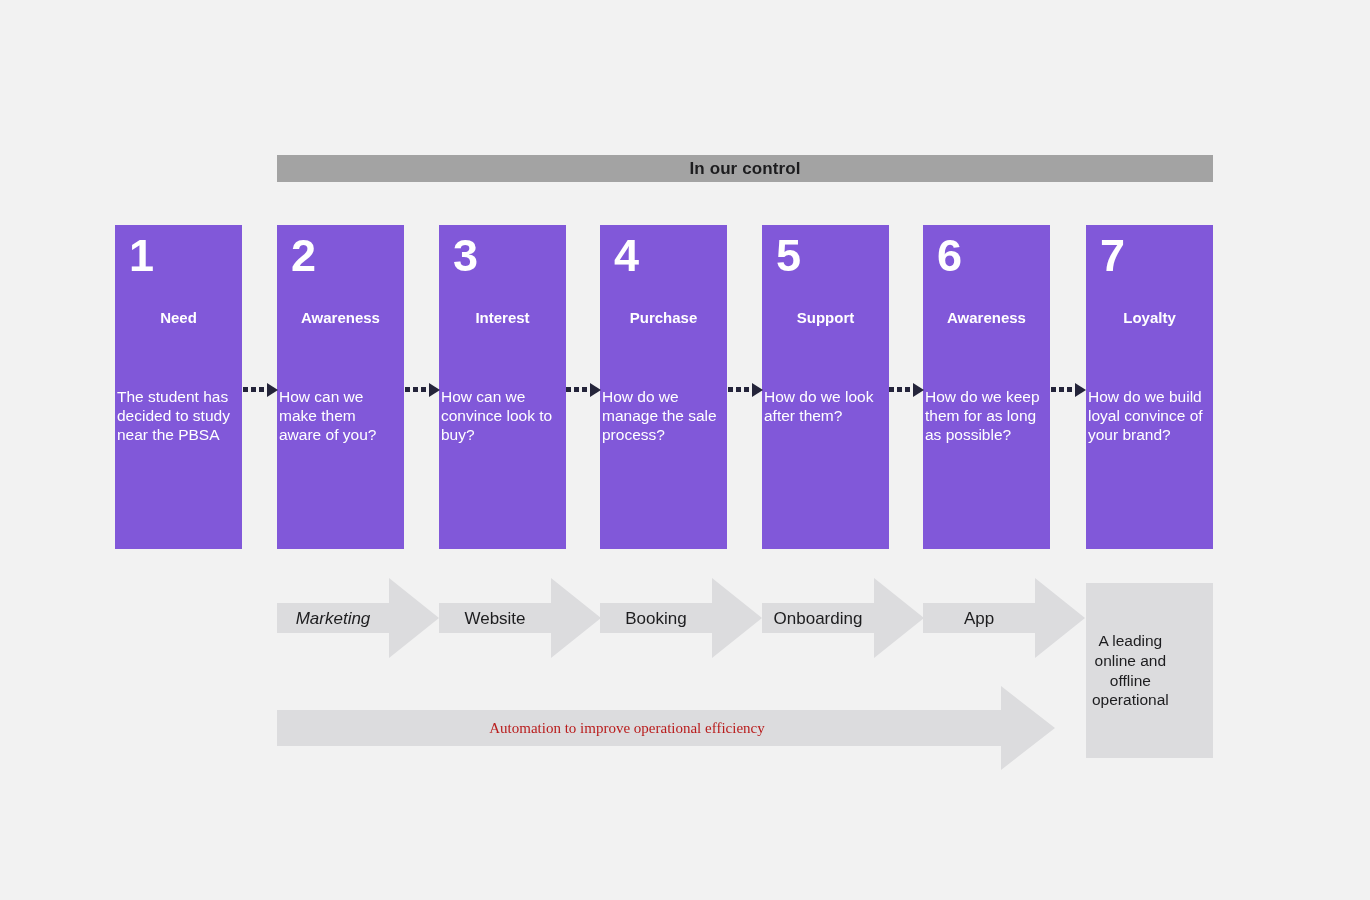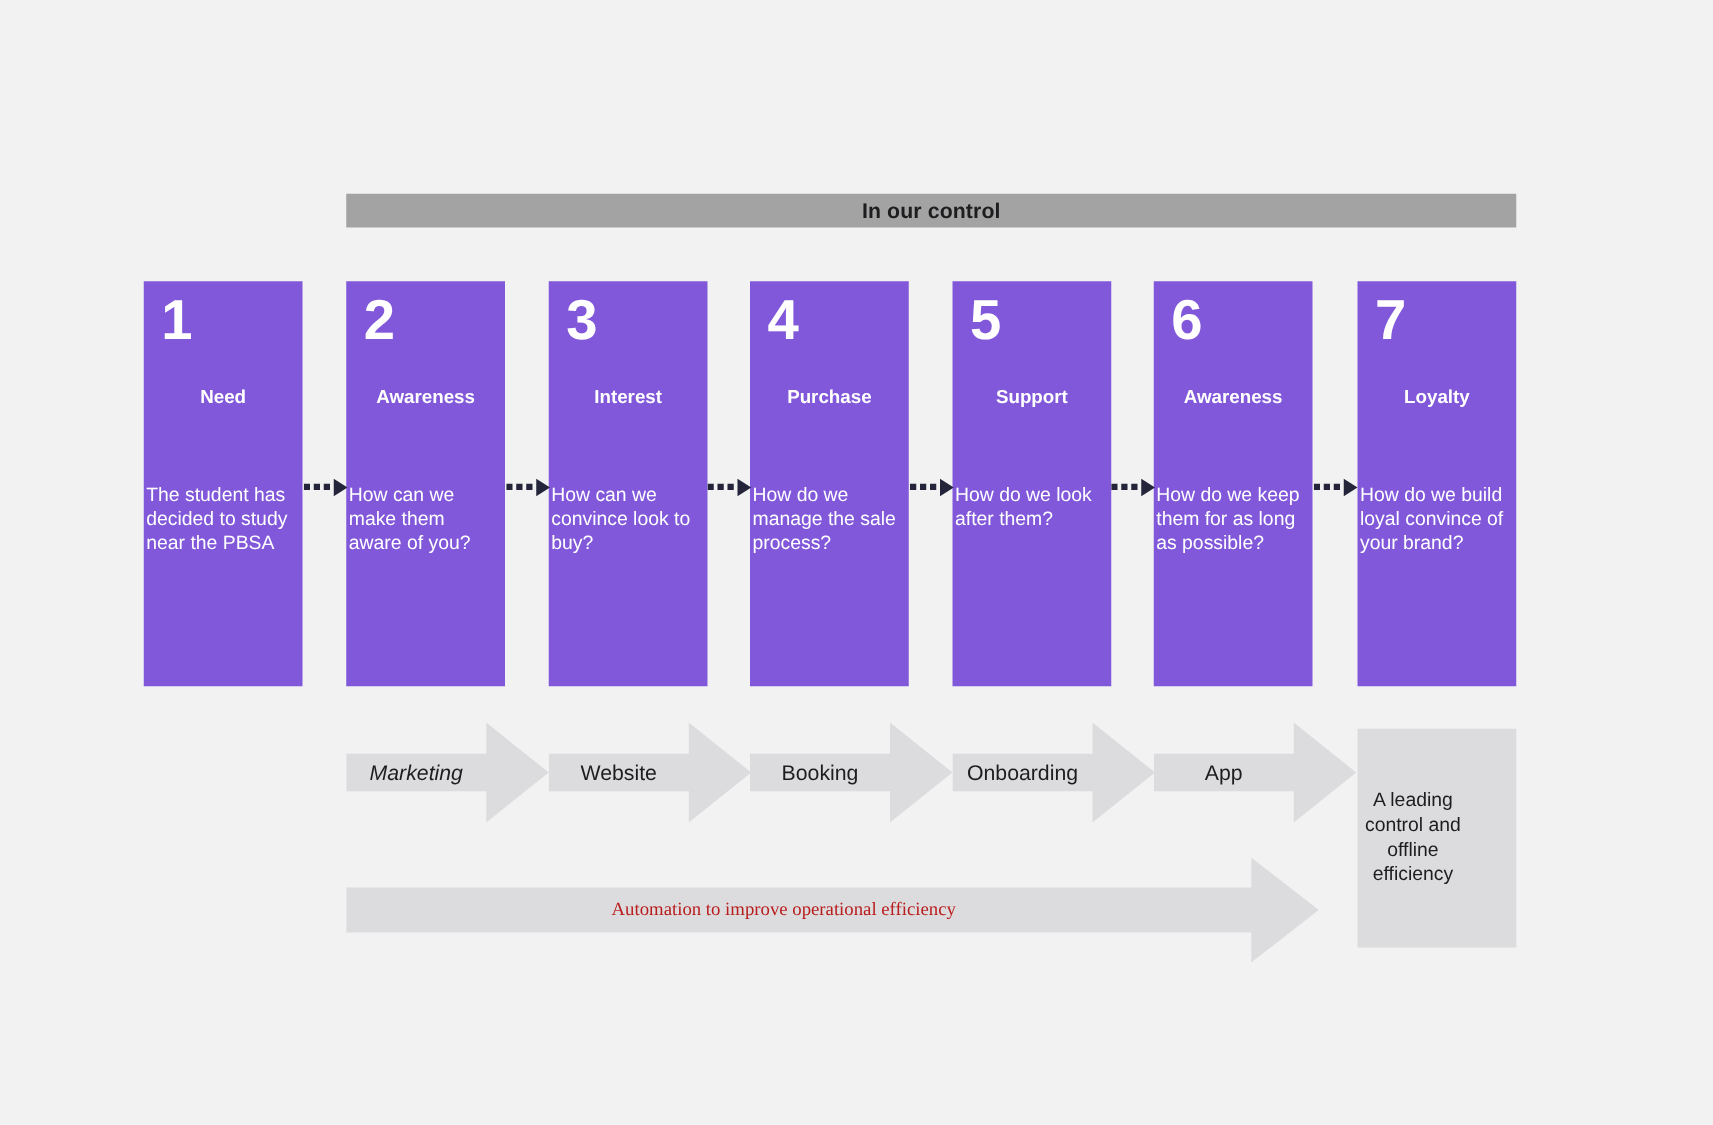--- a/index.html
+++ b/index.html
@@ -266,19 +266,19 @@
   <div class="automation-arrow">
     <svg width="778" height="84" viewBox="0 0 778 84">
       <path d="M0,24 L724,24 L724,0 L778,42 L724,84 L724,60 L0,60 Z" fill="#dcdcde"></path>
     </svg>
     <span class="automation-label">Automation to improve operational efficiency</span>
   </div>
 
   <div class="outcome-box">
     <div class="outcome-text">
       <div>A leading</div>
-      <div>control and</div>
+      <div>online and</div>
       <div>offline</div>
-      <div>efficiency</div>
+      <div>operational</div>
     </div>
   </div>
 
 </div>
 
 </body></html>

